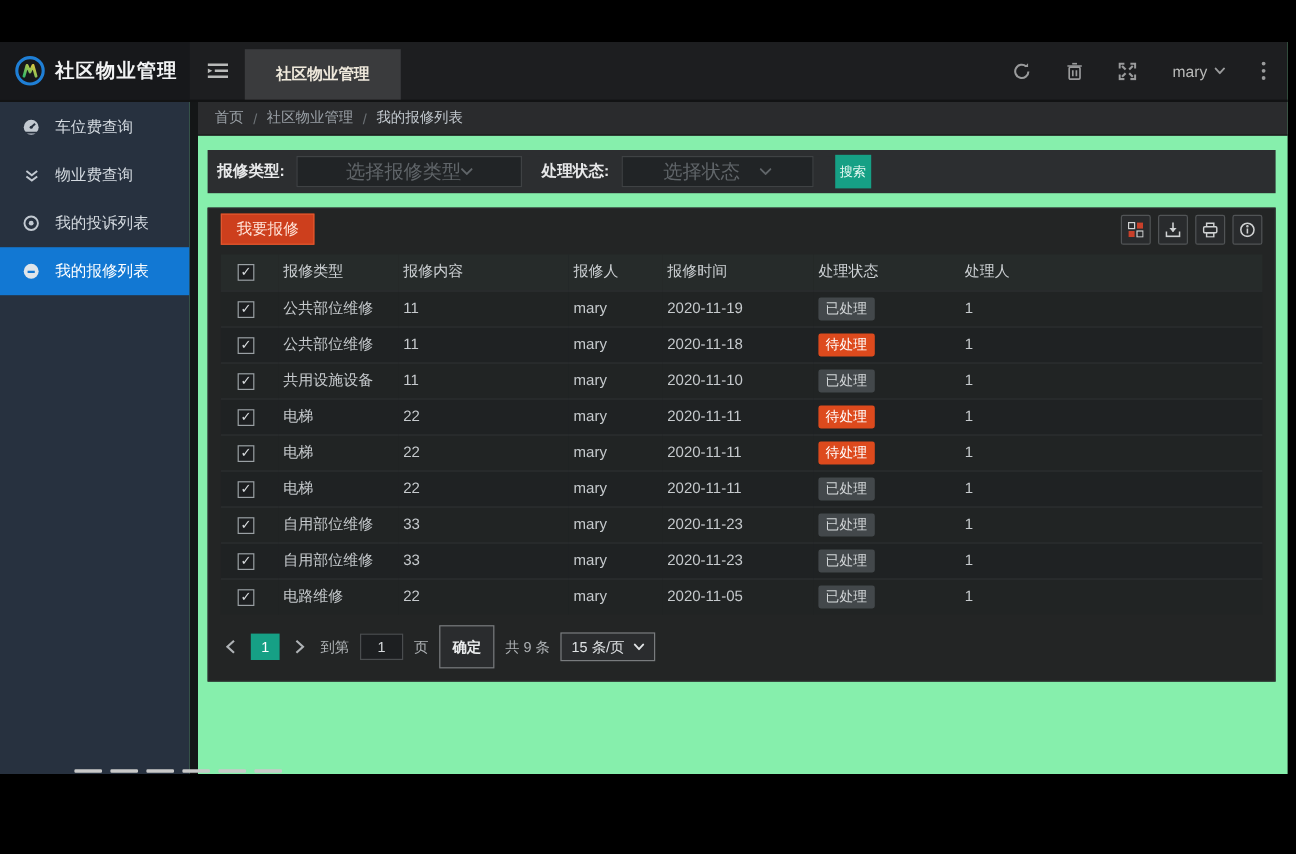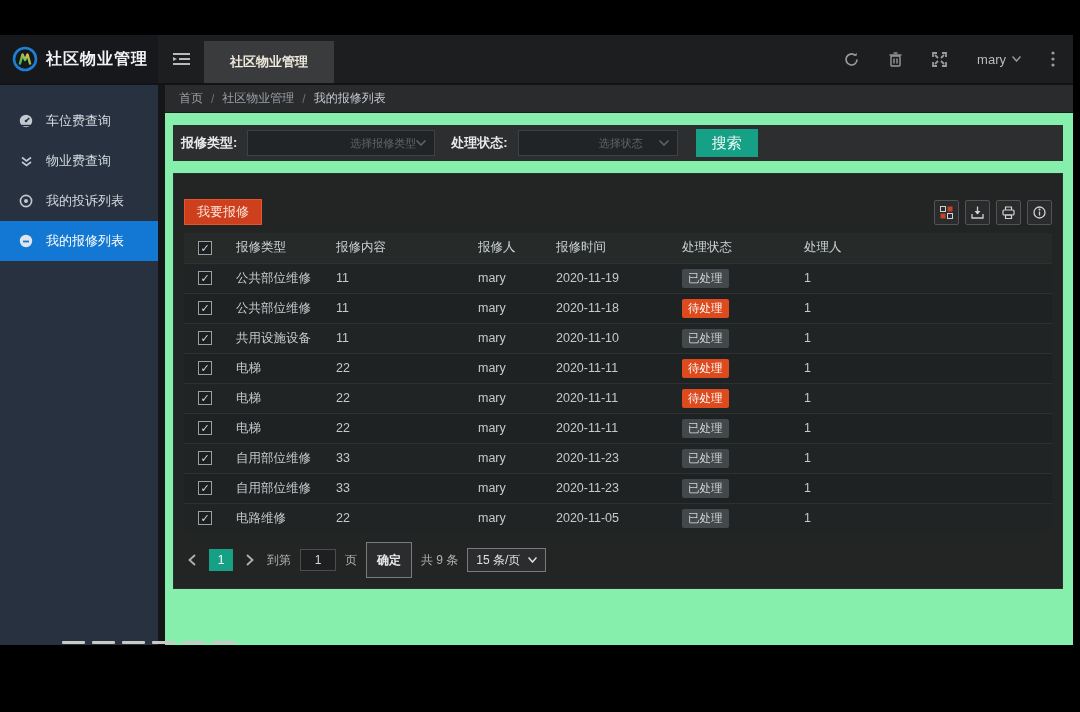--- a/index.html
+++ b/index.html
@@ -17,47 +17,47 @@
   .collapse-btn { width:46px; display:flex; align-items:center; justify-content:center; cursor:pointer; }
   .hdr-tab { background:#3a3b3d; color:#efe9dc; font-size:13px; font-weight:bold;
     display:flex; align-items:center; padding:0 26px; margin-top:6px; }
   .hdr-spacer { flex:1; }
   .hdr-icons { display:flex; align-items:center; gap:30px; padding-right:18px; color:#9a9b9c; }
   .hdr-icons .hbtn { display:flex; align-items:center; cursor:pointer; }
   .user-chip { display:flex; align-items:center; gap:6px; color:#b9bab9; font-size:13px; cursor:pointer; }
 
   
   .body-row { flex:1; display:flex; min-height:0; }
-  aside { width:158px; background:#27313f; flex:none; padding-top:16px; }
+  aside { width:158px; background:#27313f; flex:none; padding-top:1px; }
   .side-gap { width:7px; background:#141617; flex:none; }
   .side-item { height:40px; display:flex; align-items:center; gap:12px; padding-left:18px;
     color:#d3d9df; font-size:13px; cursor:pointer; }
   .side-item .sicon { width:16px; display:flex; justify-content:center; }
   .side-item.active { background:var(--accent); color:#ffffff; }
 
   main { flex:1; display:flex; flex-direction:column; min-width:0; }
   .breadcrumb { height:28px; background:#2a2b2d; border-bottom:1px solid #1a1b1c;
     display:flex; align-items:center; padding-left:14px; gap:8px; font-size:12px; color:#9aa0a6; }
   .breadcrumb .crumb:last-child { color:#c2c8ce; }
   .breadcrumb .sep { color:#6d7276; }
 
   .content { flex:1; padding:12px 10px 0 8px; }
 
   
   .filter-card { background:#2c2e30; height:36px; display:flex; align-items:center; gap:10px; padding:0 8px; }
   .flabel { color:#e8e9ea; font-size:13px; font-weight:bold; }
   .fselect { height:26px; background:#212426; border:1px solid #3f4244; display:flex; align-items:center;
-    justify-content:flex-end; padding:0 8px; color:#606569; font-size:11px; cursor:pointer;font-family:Liberation Serif, serif; }
+    justify-content:center; padding:0 8px; color:#606569; font-size:16px; cursor:pointer;font-family:Liberation Serif, serif; }
   .fselect.w1 { width:188px; }
   .fselect.w2 { width:160px;gap:16px; }
-  .btn-search { height:28px; padding:0 16px; background:var(--teal); color:#eafaf4; font-size:15px;
+  .btn-search { height:28px; padding:0 4px; background:var(--teal); color:#eafaf4; font-size:11px;
     border:none; cursor:pointer; margin-left:8px; }
 
   
-  .table-card { margin-top:12px; background:#232525; border:1px solid #2c2f30; padding:25px 10px 10px; }
+  .table-card { margin-top:12px; background:#232525; border:1px solid #2c2f30; padding:4px 10px 10px; }
   .toolbar { display:flex; align-items:center; margin-bottom:8px; }
   .btn-report { height:26px; padding:0 12px; background:var(--danger); border:1px solid #e2572e;
     color:#ffe3d8; font-size:13px; cursor:pointer; }
   .tool-spacer { flex:1; }
   .tool-icons { display:flex; gap:6px; }
   .ibtn { width:25px; height:25px; background:#292b2d; border:1px solid #515456; display:flex;
     align-items:center; justify-content:center; cursor:pointer; border-radius:2px; }
 
   table { width:100%; border-collapse:collapse; table-layout:fixed; }
   col.c-chk{width:48px;} col.c-type{width:100px;} col.c-cont{width:142px;}

